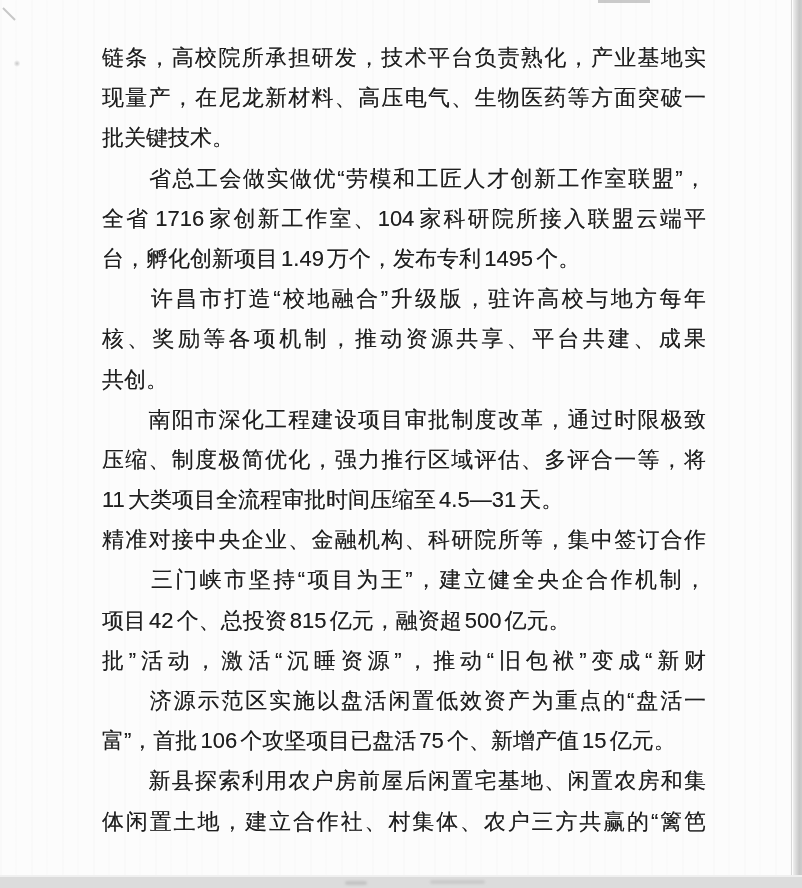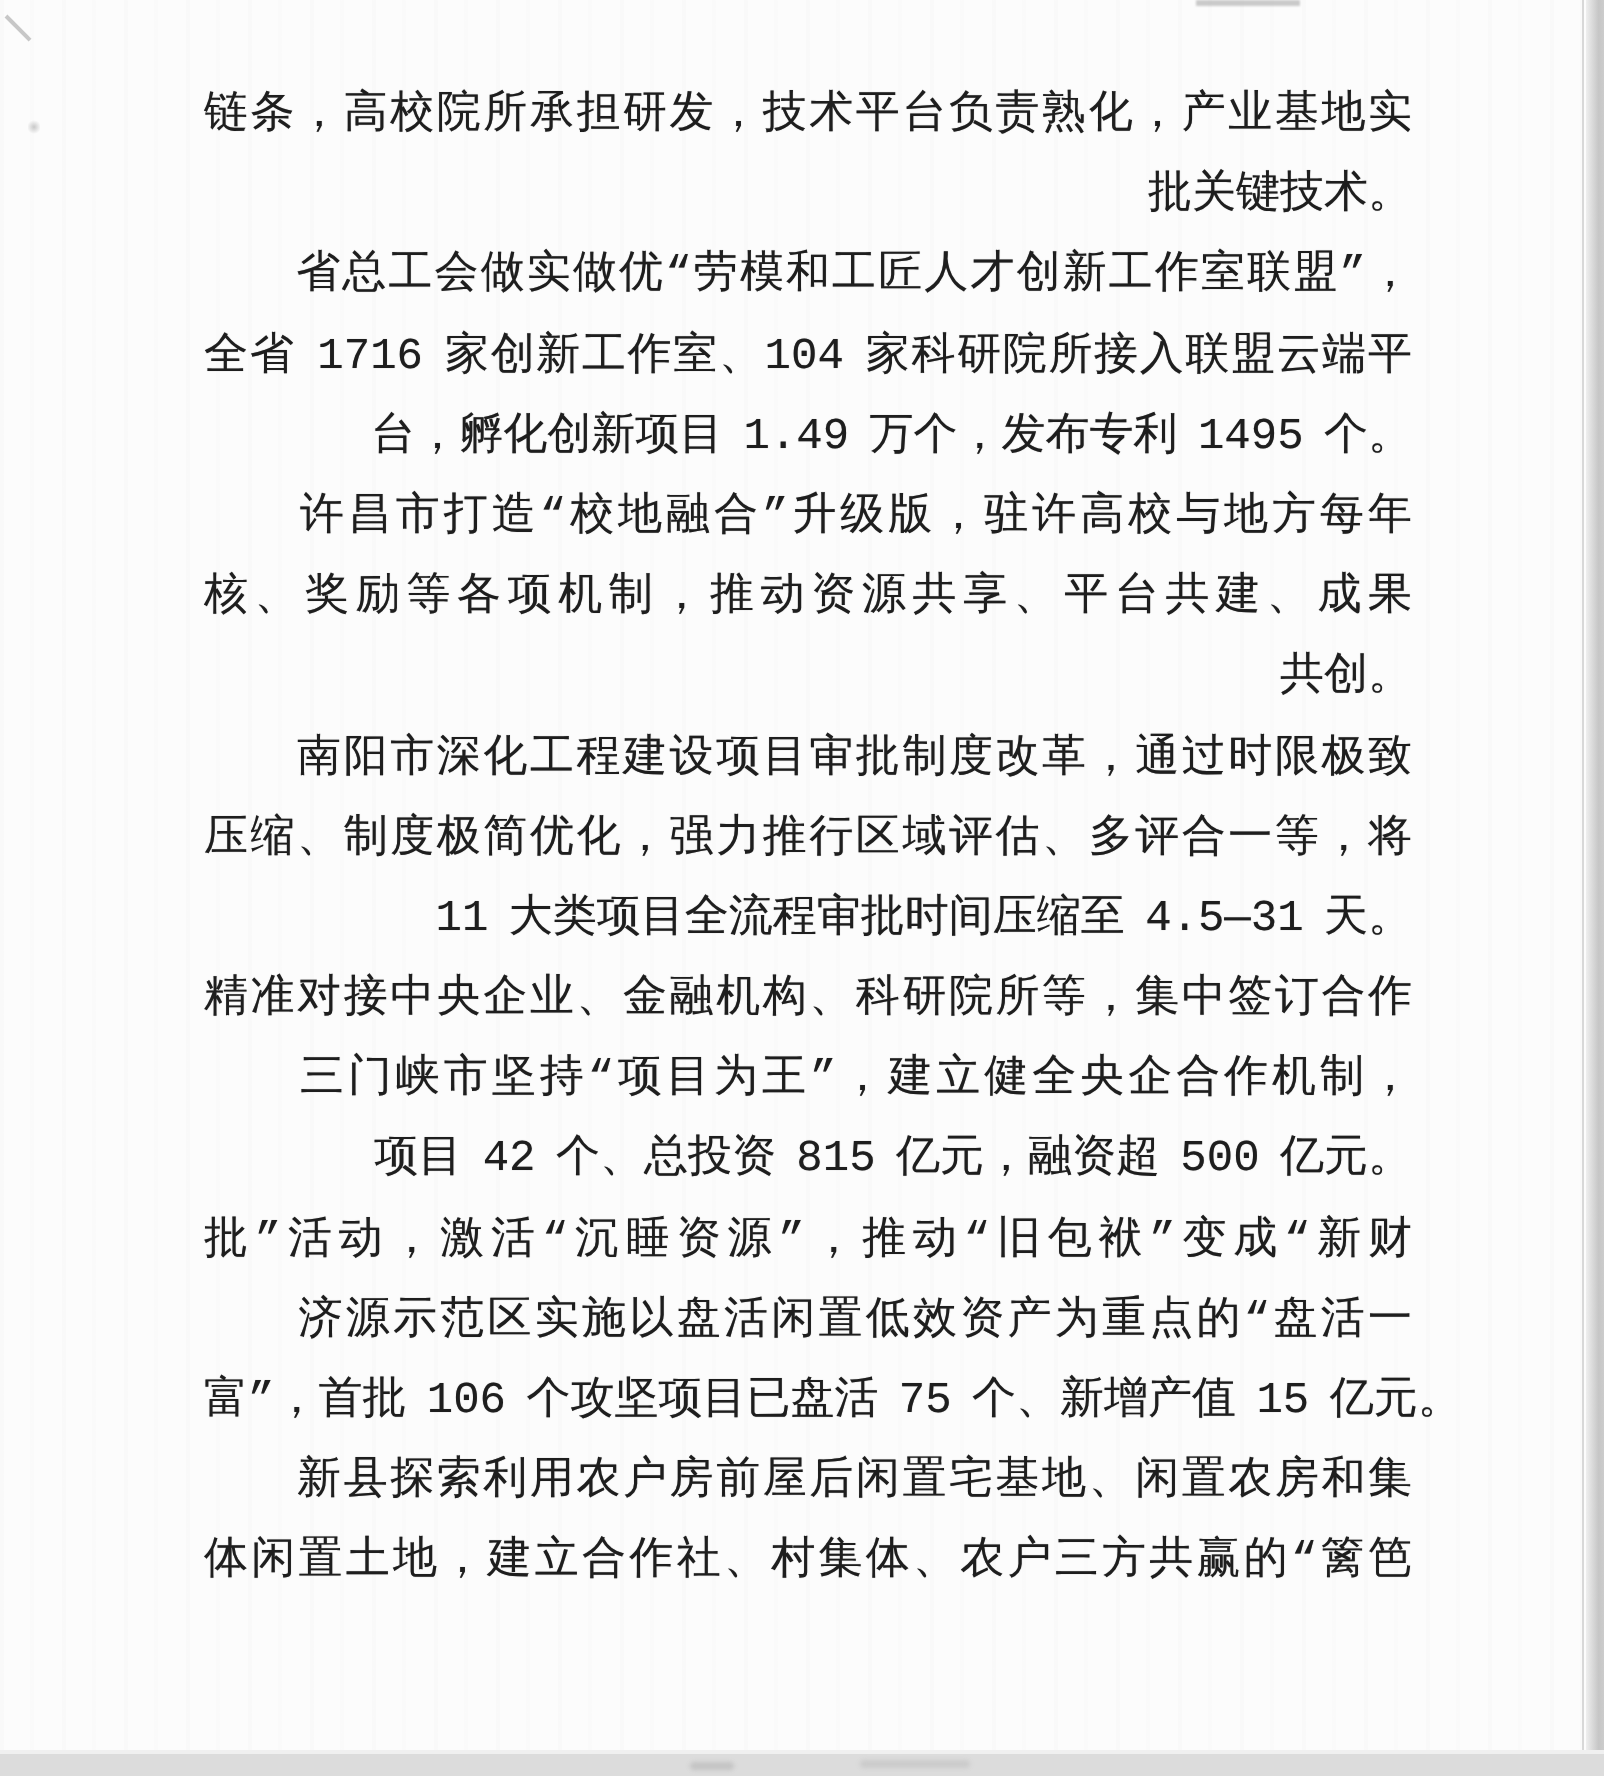--- a/index.html
+++ b/index.html
@@ -6,21 +6,21 @@
     margin: 0;
     padding: 0;
     background: #fdfdfd;
   }
   .page {
     position: relative;
     width: 802px;
     height: 888px;
     background: #fcfcfc;
     overflow: hidden;
-    font-family: Liberation Mono, monospace;
+    font-family: Liberation Sans, sans-serif;
   }
   
   .scan-texture {
     position: absolute;
     inset: 0;
     background: repeating-linear-gradient(
       90deg,
       rgba(0,0,0,0.013) 0 2px,
       transparent 2px 15px,
       rgba(0,0,0,0.008) 15px 17px,
@@ -34,21 +34,21 @@
     top: 38px;
     width: 604px;
     color: #1e1e1e;
   }
   .text-line {
     height: 40.2px;
     line-height: 40.2px;
     font-size: 22px;
     white-space: nowrap;
     word-spacing: -3px;
-    text-align: right;
+    text-align: left;
     text-shadow: 0 0 0.4px rgba(30,30,30,0.55);
   }
   .text-line.just {
     text-align: justify;
     text-align-last: justify;
   }
   
   .right-edge-strip {
     position: absolute;
     top: 0;
@@ -126,20 +126,21 @@
 </style>
 </head>
 <body>
 
 <div class="page">
 
   <div class="scan-texture"></div>
 
   <div class="text-block">
       <div class="text-line just">链条，高校院所承担研发，技术平台负责熟化，产业基地实</div>
+      <div class="text-line just">现量产，在尼龙新材料、高压电气、生物医药等方面突破一</div>
       <div class="text-line">批关键技术。</div>
       <div class="text-line just">　　省总工会做实做优“劳模和工匠人才创新工作室联盟”，</div>
       <div class="text-line just">全省 1716 家创新工作室、104 家科研院所接入联盟云端平</div>
       <div class="text-line">台，孵化创新项目 1.49 万个，发布专利 1495 个。</div>
       <div class="text-line just">　　许昌市打造“校地融合”升级版，驻许高校与地方每年</div>
       <div class="text-line just">核、奖励等各项机制，推动资源共享、平台共建、成果</div>
       <div class="text-line">共创。</div>
       <div class="text-line just">　　南阳市深化工程建设项目审批制度改革，通过时限极致</div>
       <div class="text-line just">压缩、制度极简优化，强力推行区域评估、多评合一等，将</div>
       <div class="text-line">11 大类项目全流程审批时间压缩至 4.5—31 天。</div>

